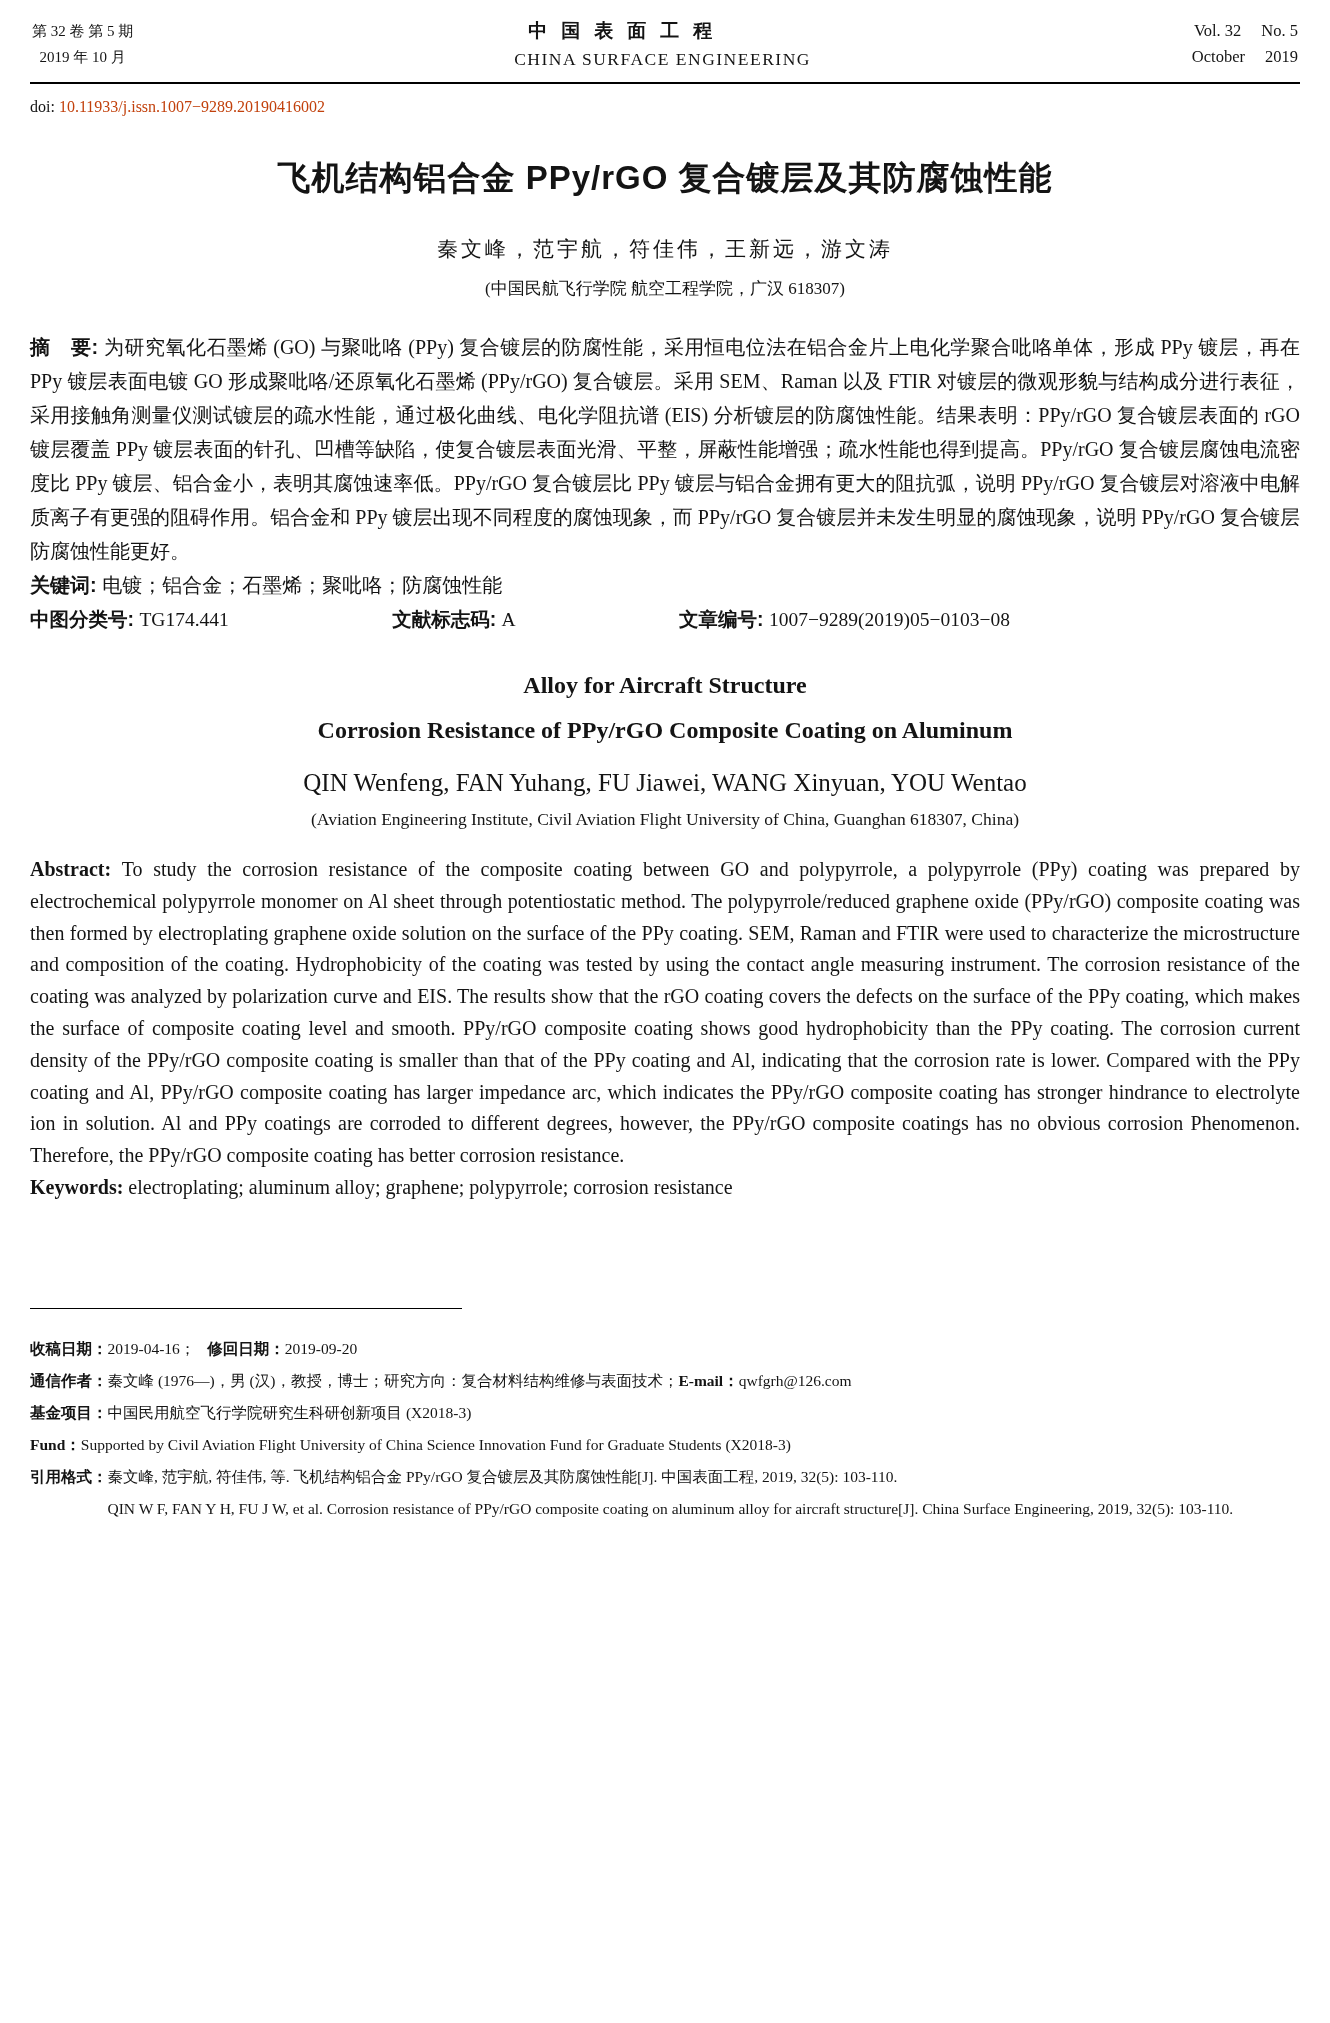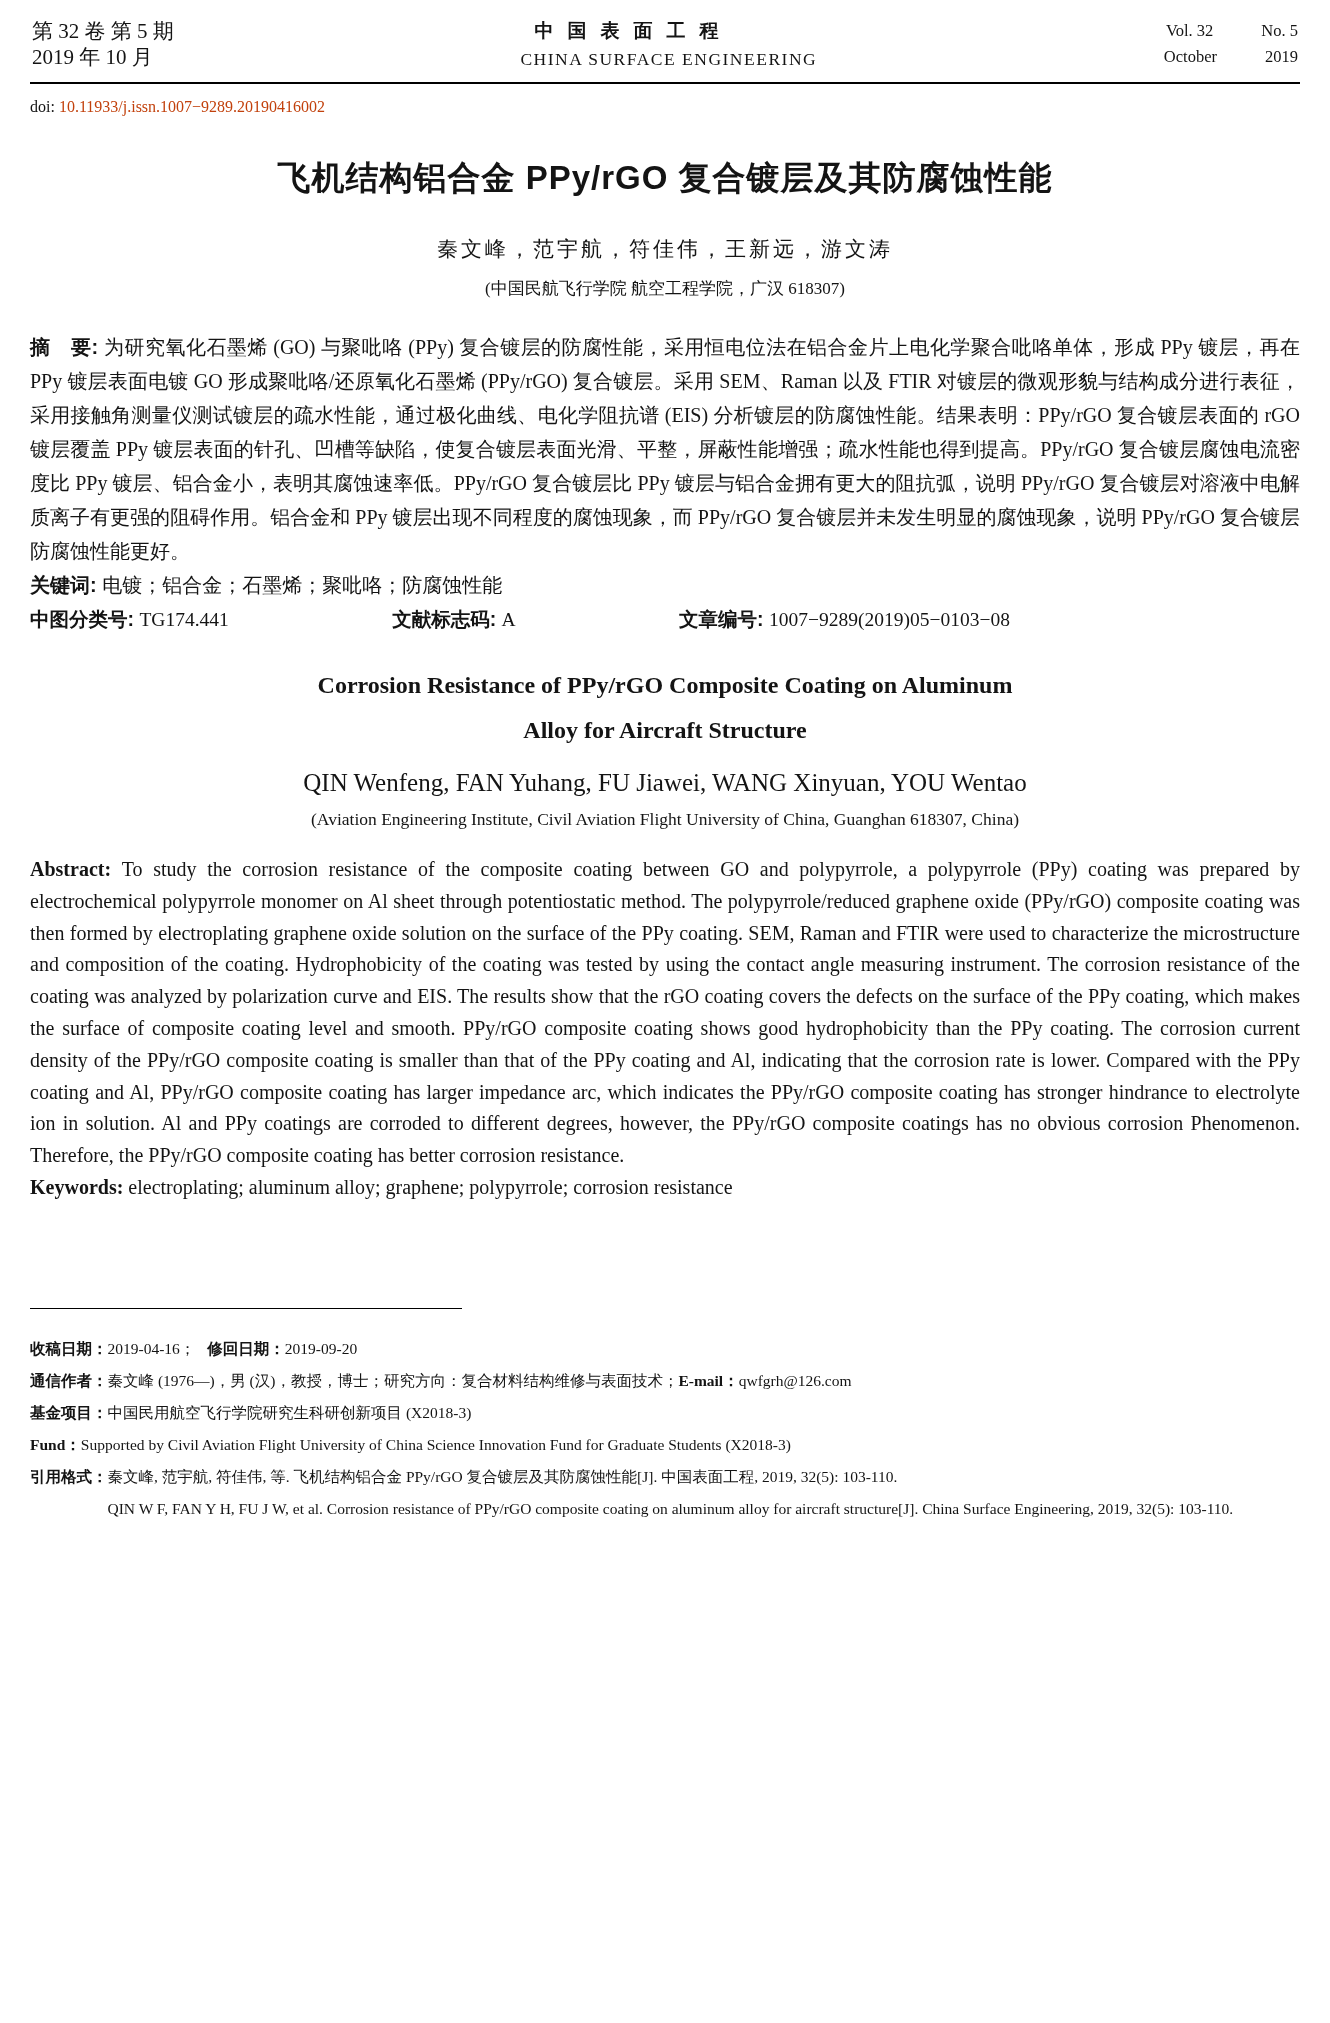--- a/index.html
+++ b/index.html
@@ -8,29 +8,29 @@
     margin: 0 auto; padding: 14px 30px 0 30px;
     background: #ffffff; color: #141414;
     font-family: "Liberation Serif", "DejaVu Serif", serif;
     overflow: hidden; position: relative;
   }
   
   .journal-header {
     display: flex; justify-content: space-between; align-items: flex-start;
     border-bottom: 2px solid #000; padding: 4px 2px 10px 2px;
   }
-  .hdr-left { font-size: 21px; line-height: 26px; text-align: left; }
+  .hdr-left { font-size: 15px; line-height: 26px; text-align: center; }
   .hdr-center { text-align: left; }
   .journal-cn {
     font-size: 19px; font-weight: 700; letter-spacing: 14px;
     padding-left: 14px; line-height: 26px;
   }
   .journal-en { font-size: 17.5px; letter-spacing: 1.5px; line-height: 26px; margin-top: 2px; }
   .hdr-right { font-size: 16.5px; line-height: 26px; }
-  .hdr-right-row { display: flex; justify-content: flex-end; gap: 48px; }
+  .hdr-right-row { display: flex; justify-content: flex-end; gap: 20px; }
   
   .doi-line { margin-top: 14px; font-size: 16px; }
   .doi-link { color: #c2410c; text-decoration: none; cursor: pointer; }
   
   .title-cn {
     margin: 40px 0 0 0; text-align: center;
     font-size: 33px; font-weight: 700; letter-spacing: 1px;
     font-family: "Liberation Sans", "DejaVu Sans", sans-serif;
   }
   .authors-cn { margin-top: 34px; text-align: center; font-size: 21px; letter-spacing: 3px; }
@@ -109,22 +109,22 @@
     </div>
     <div>
       <span class="label-hei">文献标志码: </span><span>A</span>
     </div>
     <div>
       <span class="label-hei">文章编号: </span><span>1007−9289(2019)05−0103−08</span>
     </div>
   </div>
 
   <div class="title-en">
+    <div>Alloy for Aircraft Structure</div>
     <div>Corrosion Resistance of PPy/rGO Composite Coating on Aluminum</div>
-    <div>Alloy for Aircraft Structure</div>
   </div>
   <div class="authors-en">QIN Wenfeng, FAN Yuhang, FU Jiawei, WANG Xinyuan, YOU Wentao</div>
   <div class="affiliation-en">(Aviation Engineering Institute, Civil Aviation Flight University of China, Guanghan 618307, China)</div>
 
   <p class="abstract-en">
     <span class="b-serif">Abstract: </span><span>To study the corrosion resistance of the composite coating between GO and polypyrrole, a polypyrrole (PPy) coating was prepared by electrochemical polypyrrole monomer on Al sheet through potentiostatic method. The polypyrrole/reduced graphene oxide (PPy/rGO) composite coating was then formed by electroplating graphene oxide solution on the surface of the PPy coating. SEM, Raman and FTIR were used to characterize the microstructure and composition of the coating. Hydrophobicity of the coating was tested by using the contact angle measuring instrument. The corrosion resistance of the coating was analyzed by polarization curve and EIS. The results show that the rGO coating covers the defects on the surface of the PPy coating, which makes the surface of composite coating level and smooth. PPy/rGO composite coating shows good hydrophobicity than the PPy coating. The corrosion current density of the PPy/rGO composite coating is smaller than that of the PPy coating and Al, indicating that the corrosion rate is lower. Compared with the PPy coating and Al, PPy/rGO composite coating has larger impedance arc, which indicates the PPy/rGO composite coating has stronger hindrance to electrolyte ion in solution. Al and PPy coatings are corroded to different degrees, however, the PPy/rGO composite coatings has no obvious corrosion Phenomenon. Therefore, the PPy/rGO composite coating has better corrosion resistance.</span>
   </p>
 
   <p class="keywords-en">
     <span class="b-serif">Keywords: </span><span>electroplating; aluminum alloy; graphene; polypyrrole; corrosion resistance</span>

